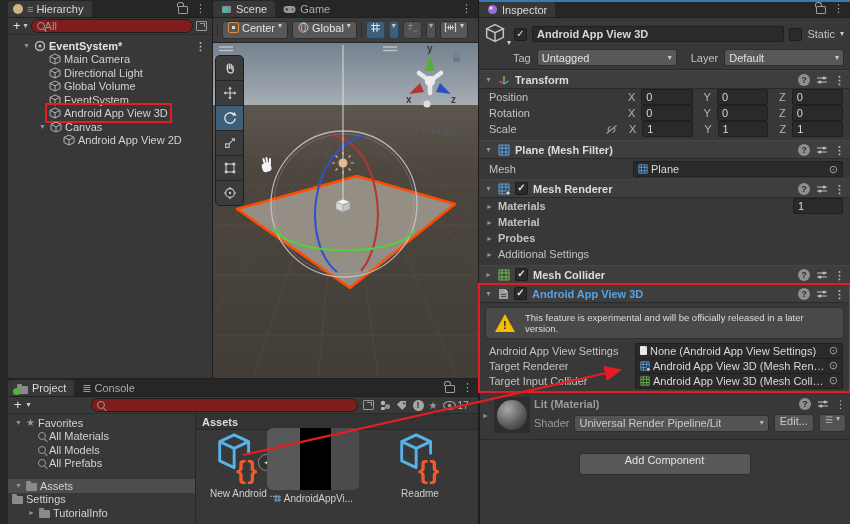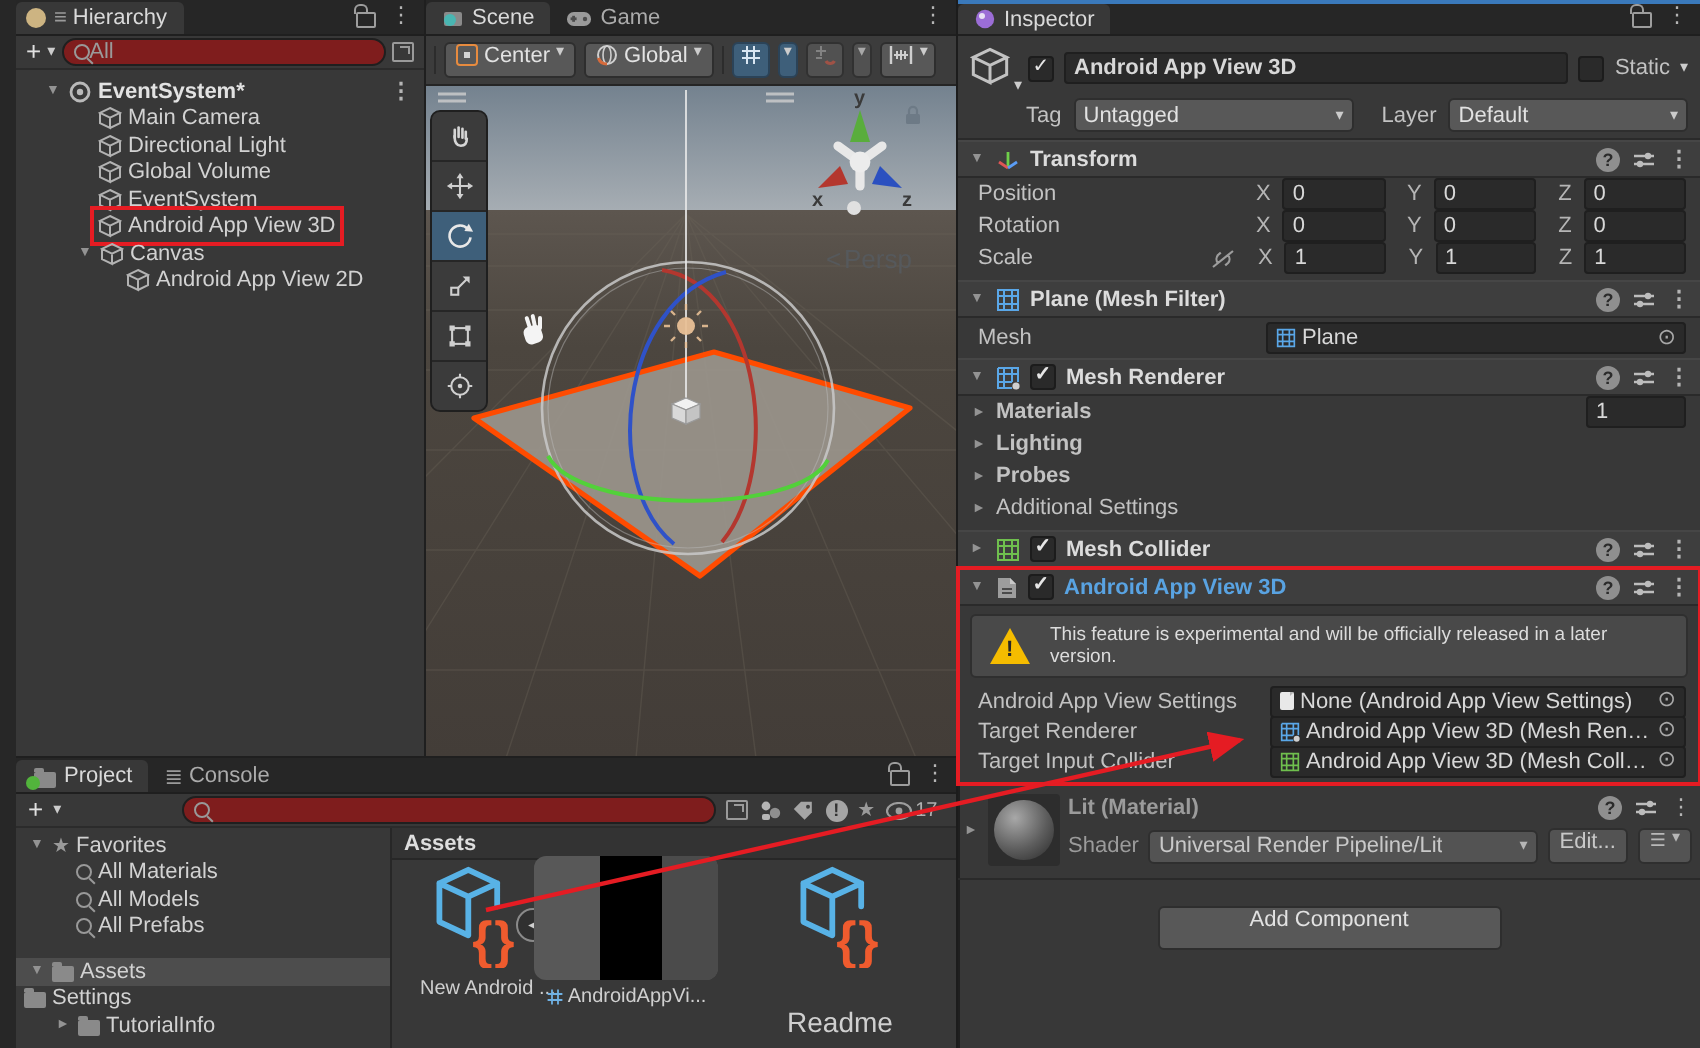--- a/index.html
+++ b/index.html
@@ -464,21 +464,21 @@
             </svg>
           <span style="font-size:10px;color:#cfcfcf;white-space:nowrap">AndroidAppVi...</span>
         </div>
       </div>
 
       <div style="position:absolute;left:196px;top:18px;width:56px;text-align:center">
         <svg width="44" height="52" viewBox="0 0 44 54">
           <path d="M18 3 L33 10 18 17 3 10 Z M3 10 V30 L18 37 V17 M33 10 V22" fill="none" stroke="#58b2e6" stroke-width="3" stroke-linejoin="round" stroke-linecap="round"></path>
           <text x="20" y="49" font-size="27" font-weight="bold" fill="#ef5b2e" letter-spacing="1">{}</text>
         </svg>
-        <div style="font-size:14px;color:#cfcfcf;margin-top:16px">Readme</div>
+        <div style="font-size:10px;color:#cfcfcf;margin-top:2px">Readme</div>
       </div>
     </div>
   </div>
 </div>
 
 <div class="panel" style="left:478px;top:0;width:372px;height:524px;border-left:1px solid #1c1c1c">
   <div style="height:2px;background:#3a79bb"></div>
   <div class="tabbar" style="height:15px">
     <div class="tab active" style="height:15px">
       <svg width="11" height="11" viewBox="0 0 11 11">
@@ -637,21 +637,21 @@
   </div>
   <div class="irow" style="padding-left:6px">
     <span class="foldc"></span>
     <span class="ilabel" style="font-weight:bold">Materials</span>
     <div class="ifield" style="width:40px;margin-left:auto">
         <span>1</span>
       </div>
   </div>
   <div class="irow" style="padding-left:6px">
     <span class="foldc"></span>
-    <span class="ilabel" style="font-weight:bold">Lighting</span>
+    <span class="ilabel" style="font-weight:bold">Material</span>
   </div>
   <div class="irow" style="padding-left:6px">
     <span class="foldc"></span>
     <span class="ilabel" style="font-weight:bold">Probes</span>
   </div>
   <div class="irow" style="padding-left:6px;margin-bottom:3px">
     <span class="foldc"></span>
     <span class="ilabel" style="font-weight:normal">Additional Settings</span>
   </div>
 

